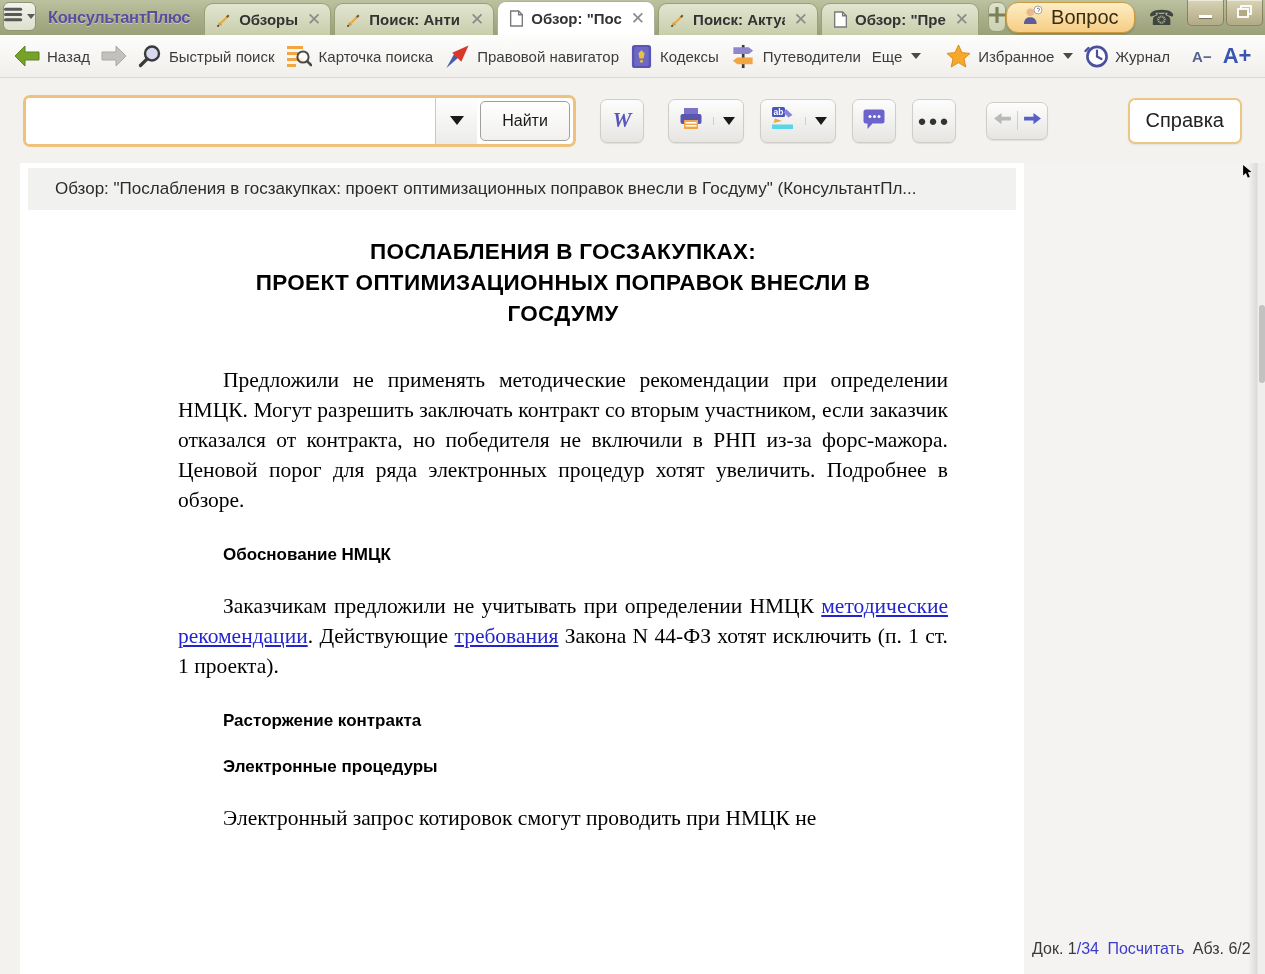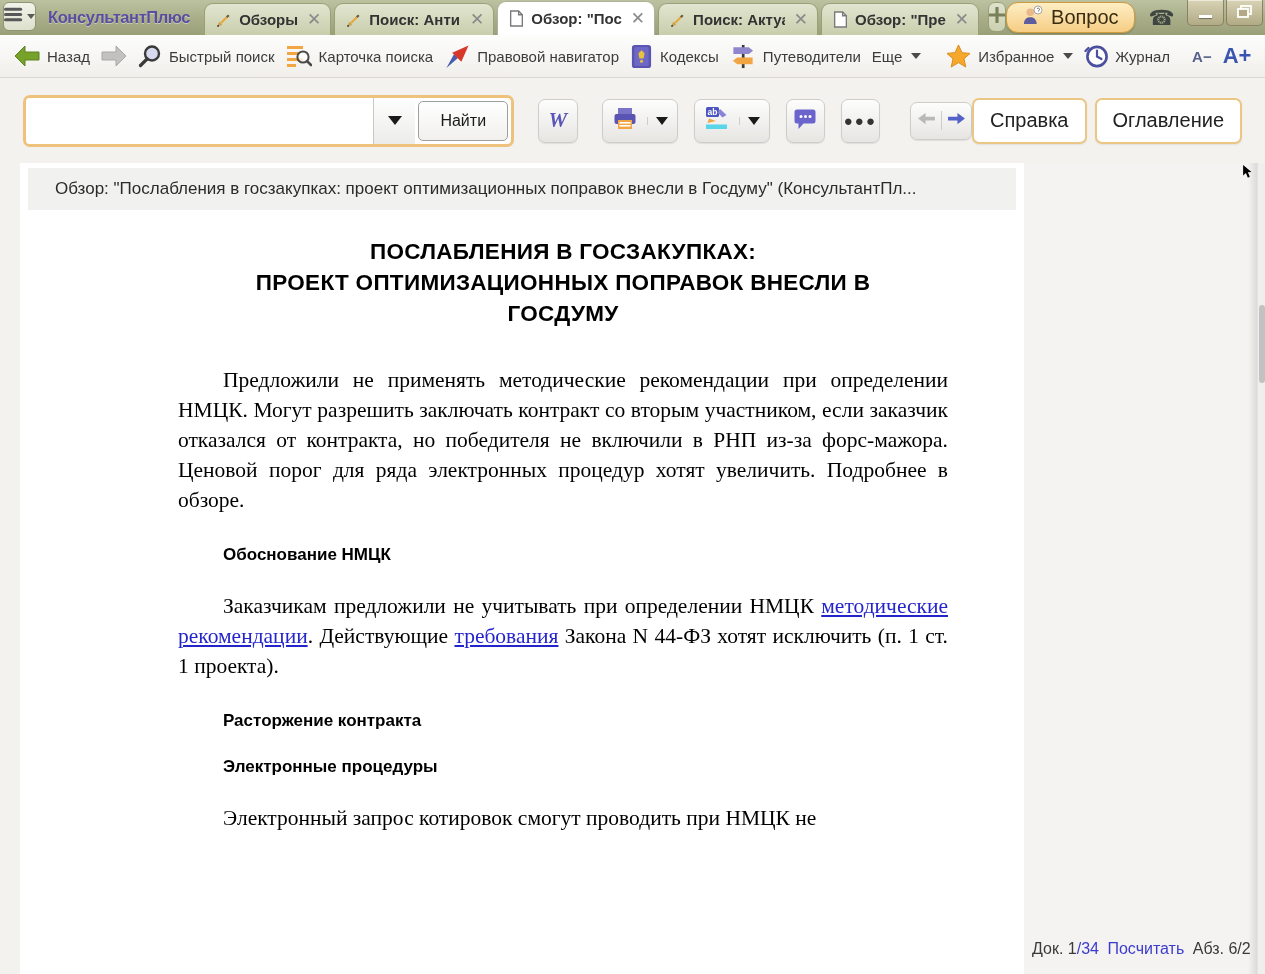--- a/index.html
+++ b/index.html
@@ -381,21 +381,20 @@
         <svg width="19" height="15" viewBox="0 0 20 16">
             <path d="M11 2 V6 H1 V10 H11 V14 L19 8 Z" fill="#5560c8"></path>
           </svg>
       </span>
     </div>
   </div>
 
   <div style="flex:1;"></div>
 
   <div class="right-btn">Справка</div>
-  <div class="right-btn" style="margin-left:8px;">Оглавление</div>
 </div>
 
 <div class="page">
   <div class="doc-header">Обзор: "Послабления в госзакупках: проект оптимизационных поправок внесли в Госдуму" (КонсультантПл...</div>
   <div class="doc-body">
     <div class="doc-title">
         <div>ПОСЛАБЛЕНИЯ В ГОСЗАКУПКАХ:</div>
         <div>ПРОЕКТ ОПТИМИЗАЦИОННЫХ ПОПРАВОК ВНЕСЛИ В</div>
         <div>ГОСДУМУ</div>
       </div>

